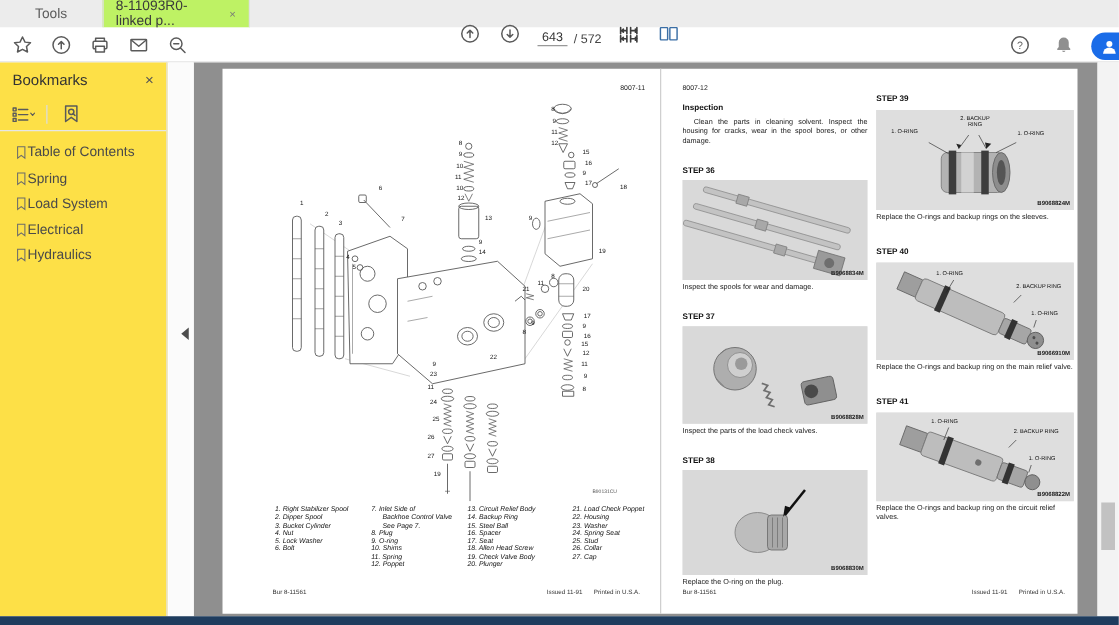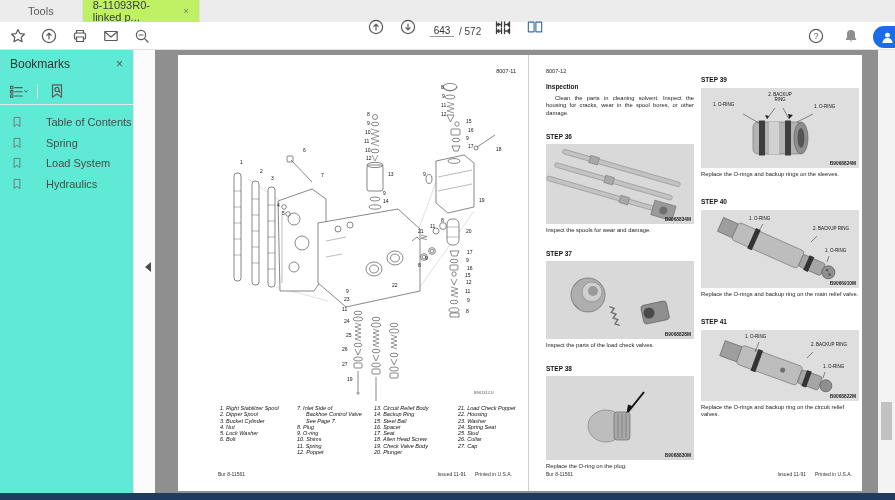--- a/index.html
+++ b/index.html
@@ -12,27 +12,27 @@
 .toolbar{position:absolute;top:22px;left:0;right:0;height:28px;background:#fff;border-bottom:1px solid #e3e3e3}
 .tb-left{position:absolute;left:8px;top:0;height:27px;display:flex;align-items:center;gap:11px}
 .tb-btn{width:20px;height:20px;display:flex;align-items:center;justify-content:center}
 .tb-btn svg{width:16px;height:16px}
 .tb-center{position:absolute;left:366px;top:0;height:15px;display:flex;align-items:flex-end;gap:12px}
 .page-box{display:flex;align-items:center;gap:5px;font-size:10px;color:#444}
 .page-input{display:inline-block;min-width:24px;text-align:center;border-bottom:1px solid #999;padding:0 2px;color:#333}
 .tb-right{position:absolute;right:34px;top:0;height:27px;display:flex;align-items:center;gap:15px}
 .pill{position:absolute;top:26px;right:-16px;width:38px;height:22px;border-radius:11px;background:#1a6ce8;z-index:6;display:flex;align-items:center;padding-left:8px}
 
-.sidebar{position:absolute;top:50px;left:0;width:134px;height:443px;background:#5eead4;border-right:1px solid #e2e2e2;z-index:2}
+.sidebar{position:absolute;top:50px;left:0;width:134px;height:443px;background:#fde047;border-right:1px solid #e2e2e2;z-index:2}
 .sb-head{height:28px;display:flex;align-items:center;justify-content:space-between;padding:0 10px;font-size:12px;color:#333}
 .sb-close{font-size:12px;color:#555}
 .sb-tools{height:27px;display:flex;align-items:center;padding:0 8px;border-bottom:1px solid #e6e6e6}
 .sb-sep{width:1px;height:15px;background:#dcdcdc;margin:0 9px}
 .bm-list{padding-top:7px}
-.bm-item{display:flex;align-items:center;gap:24px;height:20.5px;padding-left:12px;font-size:11px;color:#4a4a4a;white-space:nowrap}
+.bm-item{display:flex;align-items:center;gap:0;height:20.5px;padding-left:12px;font-size:11px;color:#4a4a4a;white-space:nowrap}
 .bm-flag{width:10px;height:12px;flex:none}
 .gutter{position:absolute;top:50px;left:135px;width:20px;height:443px;background:#fbfbfb;z-index:2}
 .collapse{position:absolute;right:4px;top:212px;width:0;height:0;border-top:5px solid transparent;border-bottom:5px solid transparent;border-right:6px solid #4d4d4d}
 
 .pdf{position:absolute;top:50px;left:155px;width:723px;height:443px;background:#8f8f8f}
 .spread{position:absolute;left:23px;top:5px;width:684px;height:436px;background:#fff;display:flex}
 .pageL{position:relative;width:350px;height:100%}
 .pageR{position:relative;width:334px;height:100%;border-left:1px solid #cfcfcf}
 .pcode{position:absolute;font-size:5.5px;color:#222}
 .pageL .pcode{top:13px;right:12px}
@@ -206,20 +206,26 @@
         <svg class="bm-flag" viewBox="0 0 12 14">
           <path d="M2.5 1.5h7v11L6 9.7l-3.5 2.8z" fill="none" stroke="#6b6b6b" stroke-width="1"></path>
         </svg>
         <span>Spring</span>
       </div>
       <div class="bm-item">
         <svg class="bm-flag" viewBox="0 0 12 14">
           <path d="M2.5 1.5h7v11L6 9.7l-3.5 2.8z" fill="none" stroke="#6b6b6b" stroke-width="1"></path>
         </svg>
         <span>Load System</span>
+      </div>
+      <div class="bm-item">
+        <svg class="bm-flag" viewBox="0 0 12 14">
+          <path d="M2.5 1.5h7v11L6 9.7l-3.5 2.8z" fill="none" stroke="#6b6b6b" stroke-width="1"></path>
+        </svg>
+        <span>Electrical</span>
       </div>
       <div class="bm-item">
         <svg class="bm-flag" viewBox="0 0 12 14">
           <path d="M2.5 1.5h7v11L6 9.7l-3.5 2.8z" fill="none" stroke="#6b6b6b" stroke-width="1"></path>
         </svg>
         <span>Hydraulics</span>
       </div>
     </div>
 </div>
 <div class="gutter">

